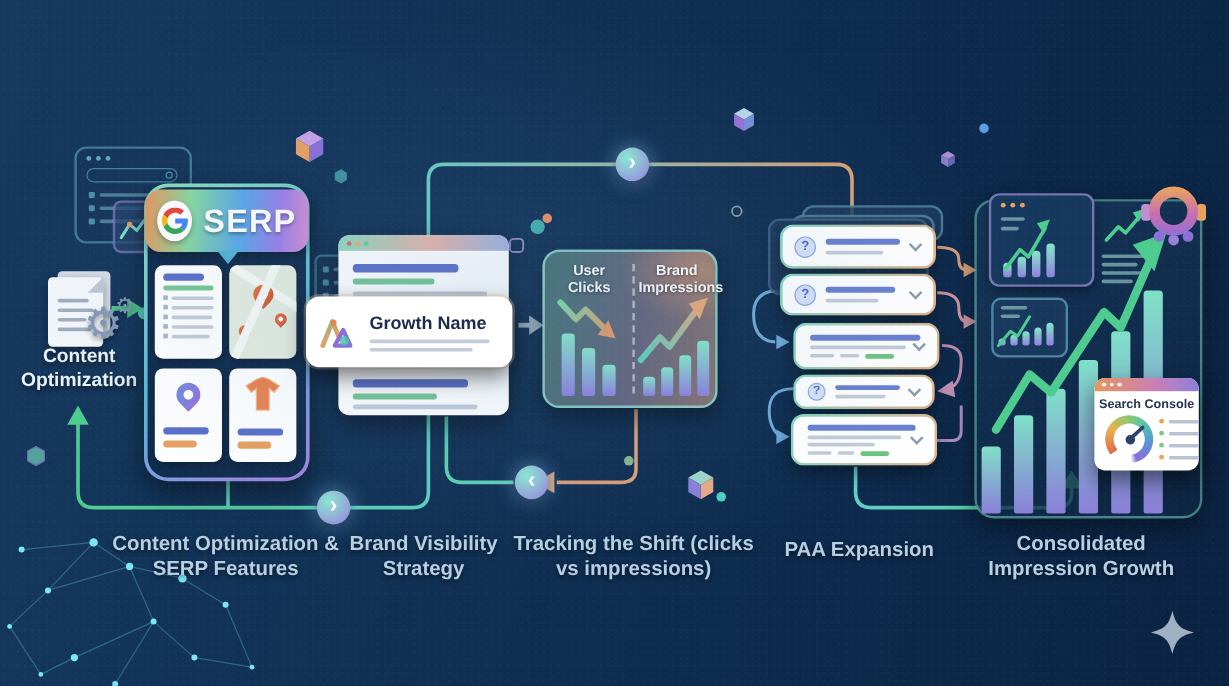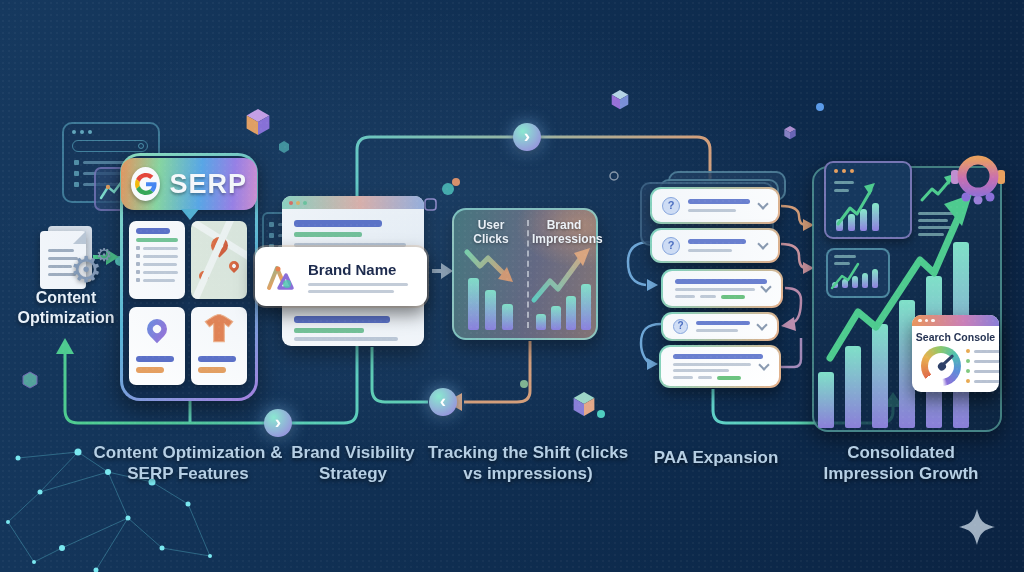--- a/index.html
+++ b/index.html
@@ -361,21 +361,21 @@
             <stop offset=".5" stop-color="#e8a05f"></stop>
             <stop offset="1" stop-color="#9a6fd8"></stop>
         </linearGradient>
       </defs>
       <path d="M4,28 L12,8 L18,22" fill="none" stroke="url(#gBrand)" stroke-width="4" stroke-linecap="round" stroke-linejoin="round"></path>
       <path d="M14,28 L21,15 L27,28 Z" fill="none" stroke="#8a6fd8" stroke-width="3.5" stroke-linejoin="round"></path>
       <circle cx="22" cy="24" r="4" fill="#4fc2b0" opacity=".85"></circle>
       <circle cx="13" cy="9" r="2.5" fill="#e8824f"></circle>
     </svg>
     <div>
-      <div class="brandname">Brand Name</div>
+      <div class="brandname">Growth Name</div>
       <div class="graybar" style="width:100px;margin-top:5px;"></div>
       <div class="graybar" style="width:86px;margin-top:4px;"></div>
     </div>
   </div>
 
   <div class="track">
     <div class="tdiv"></div>
     <div class="t-title" style="left:5px;width:64px;">User Clicks</div>
     <div class="t-title" style="left:78px;width:64px;">Brand Impressions</div>
   </div>

